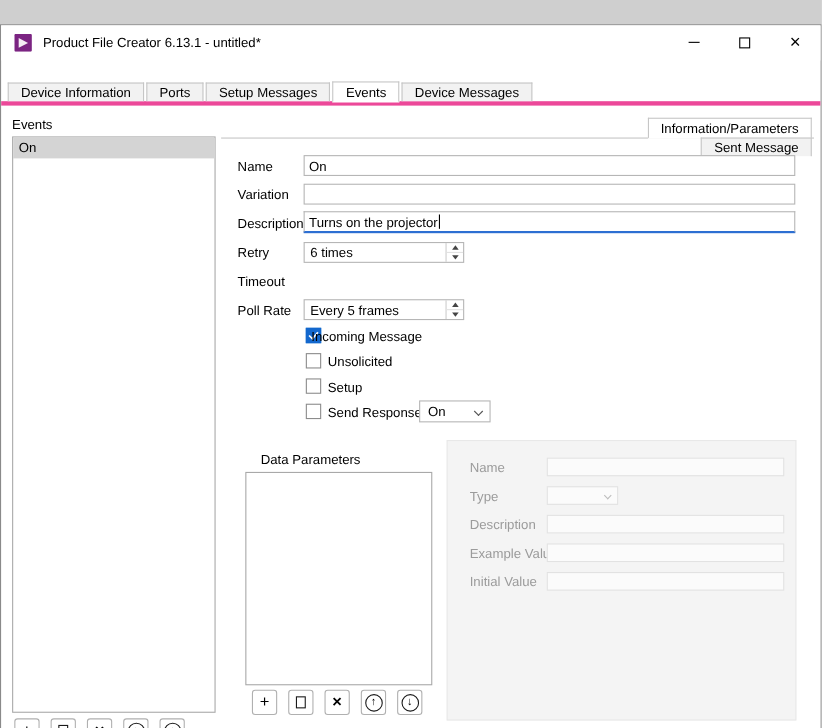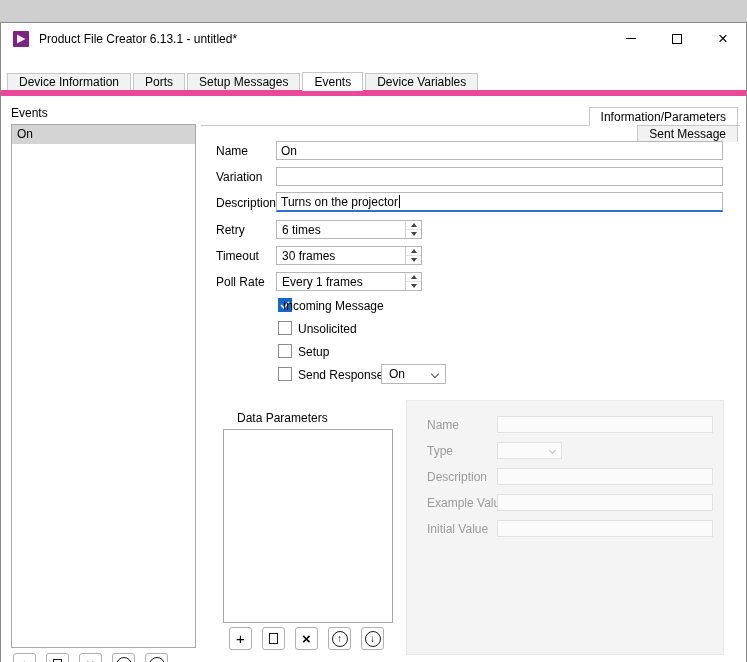--- a/index.html
+++ b/index.html
@@ -20,21 +20,21 @@
   .title-text { position:absolute; left:38px; top:9px; font-size:12px; white-space:nowrap; }
   .win-controls { position:absolute; right:0; top:0; display:flex; }
   .win-btn { width:46px; height:31px; display:flex; align-items:center; justify-content:center; background:transparent; border:none; cursor:default; }
   .min-glyph { width:10px; height:1px; background:#000; display:block; }
   .max-glyph { width:10px; height:10px; border:1px solid #000; display:block; }
   .close-glyph { font-size:17px; line-height:1; font-weight:400; }
   
   .menubar { position:absolute; top:32px; left:0; right:0; height:22px; display:flex; align-items:center; padding-left:2px; }
   .menu-item { padding:3px 9px; }
   
-  .tabstrip { position:absolute; top:54px; left:0; right:0; height:19px; border-bottom:6px solid #ec4899; display:flex; align-items:flex-end; padding-left:6px; }
+  .tabstrip { position:absolute; top:54px; left:0; right:0; height:19px; border-bottom:4px solid #ec4899; display:flex; align-items:flex-end; padding-left:6px; }
   .tab { height:17px; line-height:16px; padding:0 11px; border:1px solid #c6c6c6; border-bottom:none; background:#f2f2f2; margin-right:2px; white-space:nowrap; }
   .tab.active { height:19px; line-height:18px; background:#fff; margin-bottom:-1px; border-bottom:1px solid #fff; }
   
   .events-heading { position:absolute; left:10px; top:83px; }
   .events-list { position:absolute; left:10px; top:101px; width:185px; height:524px; border:1px solid #a9a9a9; background:#fff; }
   .events-list .list-item { height:19px; line-height:19px; padding-left:5px; background:#d4d4d4; }
   
   .sq-btn { position:absolute; width:23px; height:23px; border:1px solid #b0b0b0; border-radius:3px; background:#fff; display:flex; align-items:center; justify-content:center; padding:0; cursor:default; }
   .glyph-plus { font-size:15px; line-height:1; }
   .glyph-x { font-size:15px; line-height:1; font-weight:700; }
@@ -95,21 +95,21 @@
         </button>
     </div>
   </div>
 
 
   <div class="tabstrip">
     <span class="tab">Device Information</span>
     <span class="tab">Ports</span>
     <span class="tab">Setup Messages</span>
     <span class="tab active">Events</span>
-    <span class="tab">Device Variables</span>
+    <span class="tab">Device Messages</span>
   </div>
 
   <div class="events-heading">Events</div>
   <div class="events-list">
     <div class="list-item">On</div>
   </div>
 
   <button class="sq-btn" style="left:12px; top:630px;">
       <span class="glyph-plus">+</span>
     </button>
@@ -150,35 +150,24 @@
       <span class="half">
           <i class="tri-up"></i>
         </span>
       <span class="half">
           <i class="tri-down"></i>
         </span>
     </span>
   </div>
 
   <span class="flabel" style="top:226px;">Timeout</span>
-  <div class="spin" style="top:223px;">
-    <span class="val">30 frames</span>
-    <span class="arrows">
-      <span class="half">
-          <i class="tri-up"></i>
-        </span>
-      <span class="half">
-          <i class="tri-down"></i>
-        </span>
-    </span>
-  </div>
 
   <span class="flabel" style="top:252px;">Poll Rate</span>
   <div class="spin" style="top:249px;">
-    <span class="val">Every 1 frames</span>
+    <span class="val">Every 5 frames</span>
     <span class="arrows">
       <span class="half">
           <i class="tri-up"></i>
         </span>
       <span class="half">
           <i class="tri-down"></i>
         </span>
     </span>
   </div>
 

